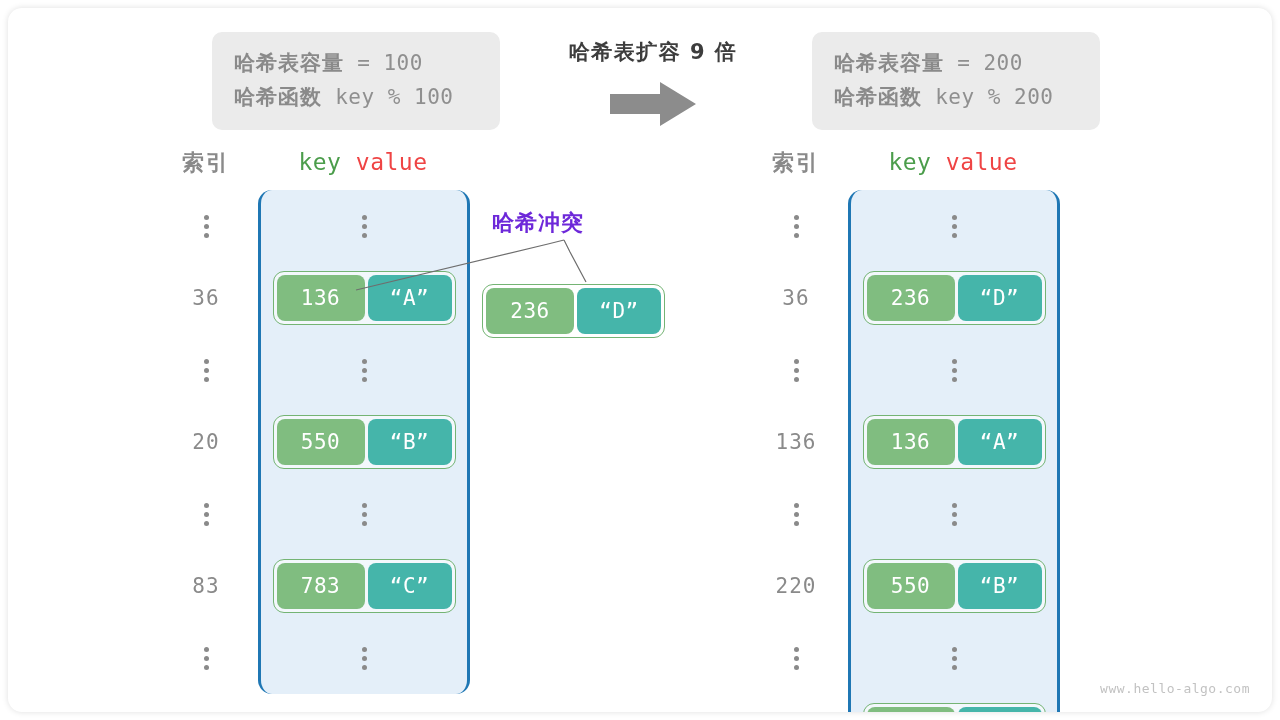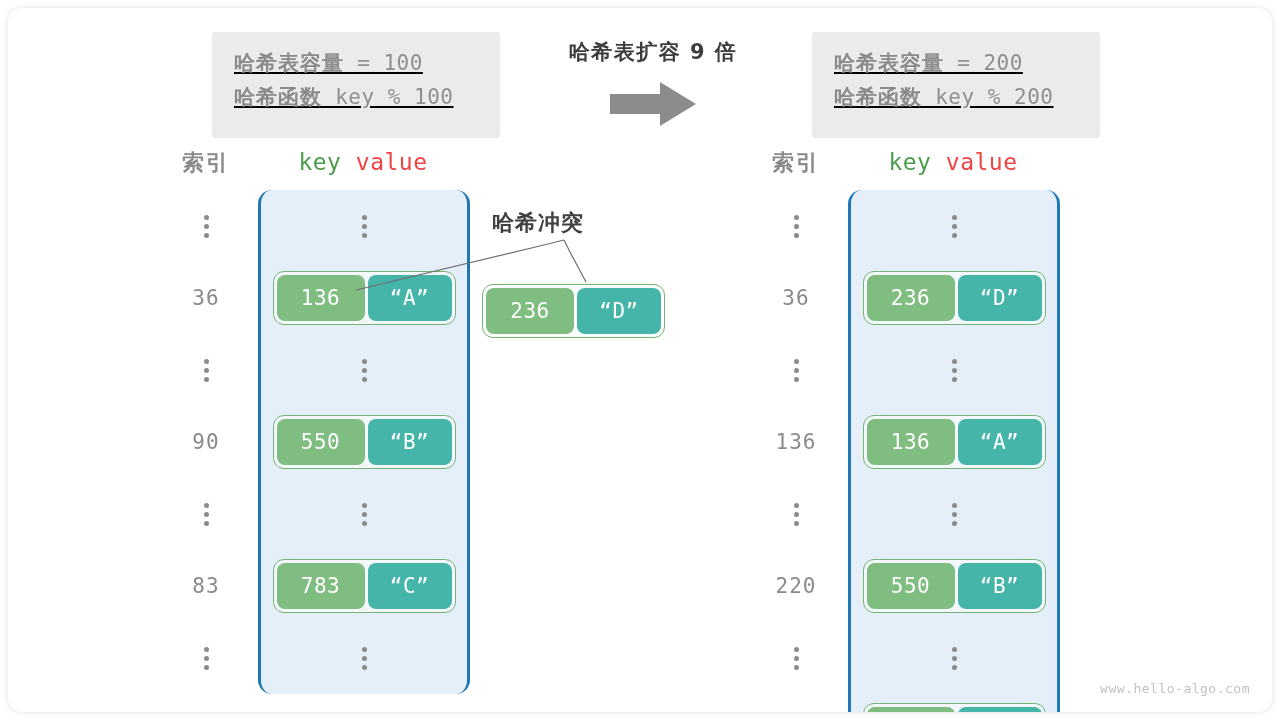--- a/index.html
+++ b/index.html
@@ -23,24 +23,23 @@
     background: #ffffff;
     border-radius: 14px;
     box-shadow: 0 0 6px rgba(0,0,0,0.13);
     overflow: hidden;
   }
 
   
   .info-box {
     position: absolute;
     background: #ebebeb;
-    border-radius: 3px;
-    padding: 14px 22px 24px 22px;
+    border-radius: 10px;
+    padding: 14px 22px 16px 22px;
     box-sizing: border-box;
-    text-decoration: underline;
   }
   .info-line {
     font-family: "DejaVu Sans Mono", "Liberation Mono", monospace;
     font-size: 21px;
     color: #8f8f8f;
     line-height: 34px;
     white-space: pre;
     letter-spacing: 0.5px;
   }
   .info-line .cn {
@@ -197,21 +196,21 @@
   }
 
   
   #collision-label {
     position: absolute;
     left: 484px;
     top: 200px;
     font-family: "DejaVu Sans", "Liberation Sans", sans-serif;
     font-weight: bold;
     font-size: 22px;
-    color: #404040;
+    color: #6d28d9;
     letter-spacing: 1px;
     white-space: pre;
   }
   #floating-entry {
     position: absolute;
     left: 474px;
     top: 276px;
   }
   #callout-lines {
     position: absolute;
@@ -268,21 +267,21 @@
             </div>
           </div>
           <div class="idx-cell">36</div>
           <div class="idx-cell">
             <div class="dots">
               <i></i>
               <i></i>
               <i></i>
             </div>
           </div>
-          <div class="idx-cell">90</div>
+          <div class="idx-cell">20</div>
           <div class="idx-cell">
             <div class="dots">
               <i></i>
               <i></i>
               <i></i>
             </div>
           </div>
           <div class="idx-cell">83</div>
           <div class="idx-cell">
             <div class="dots">

